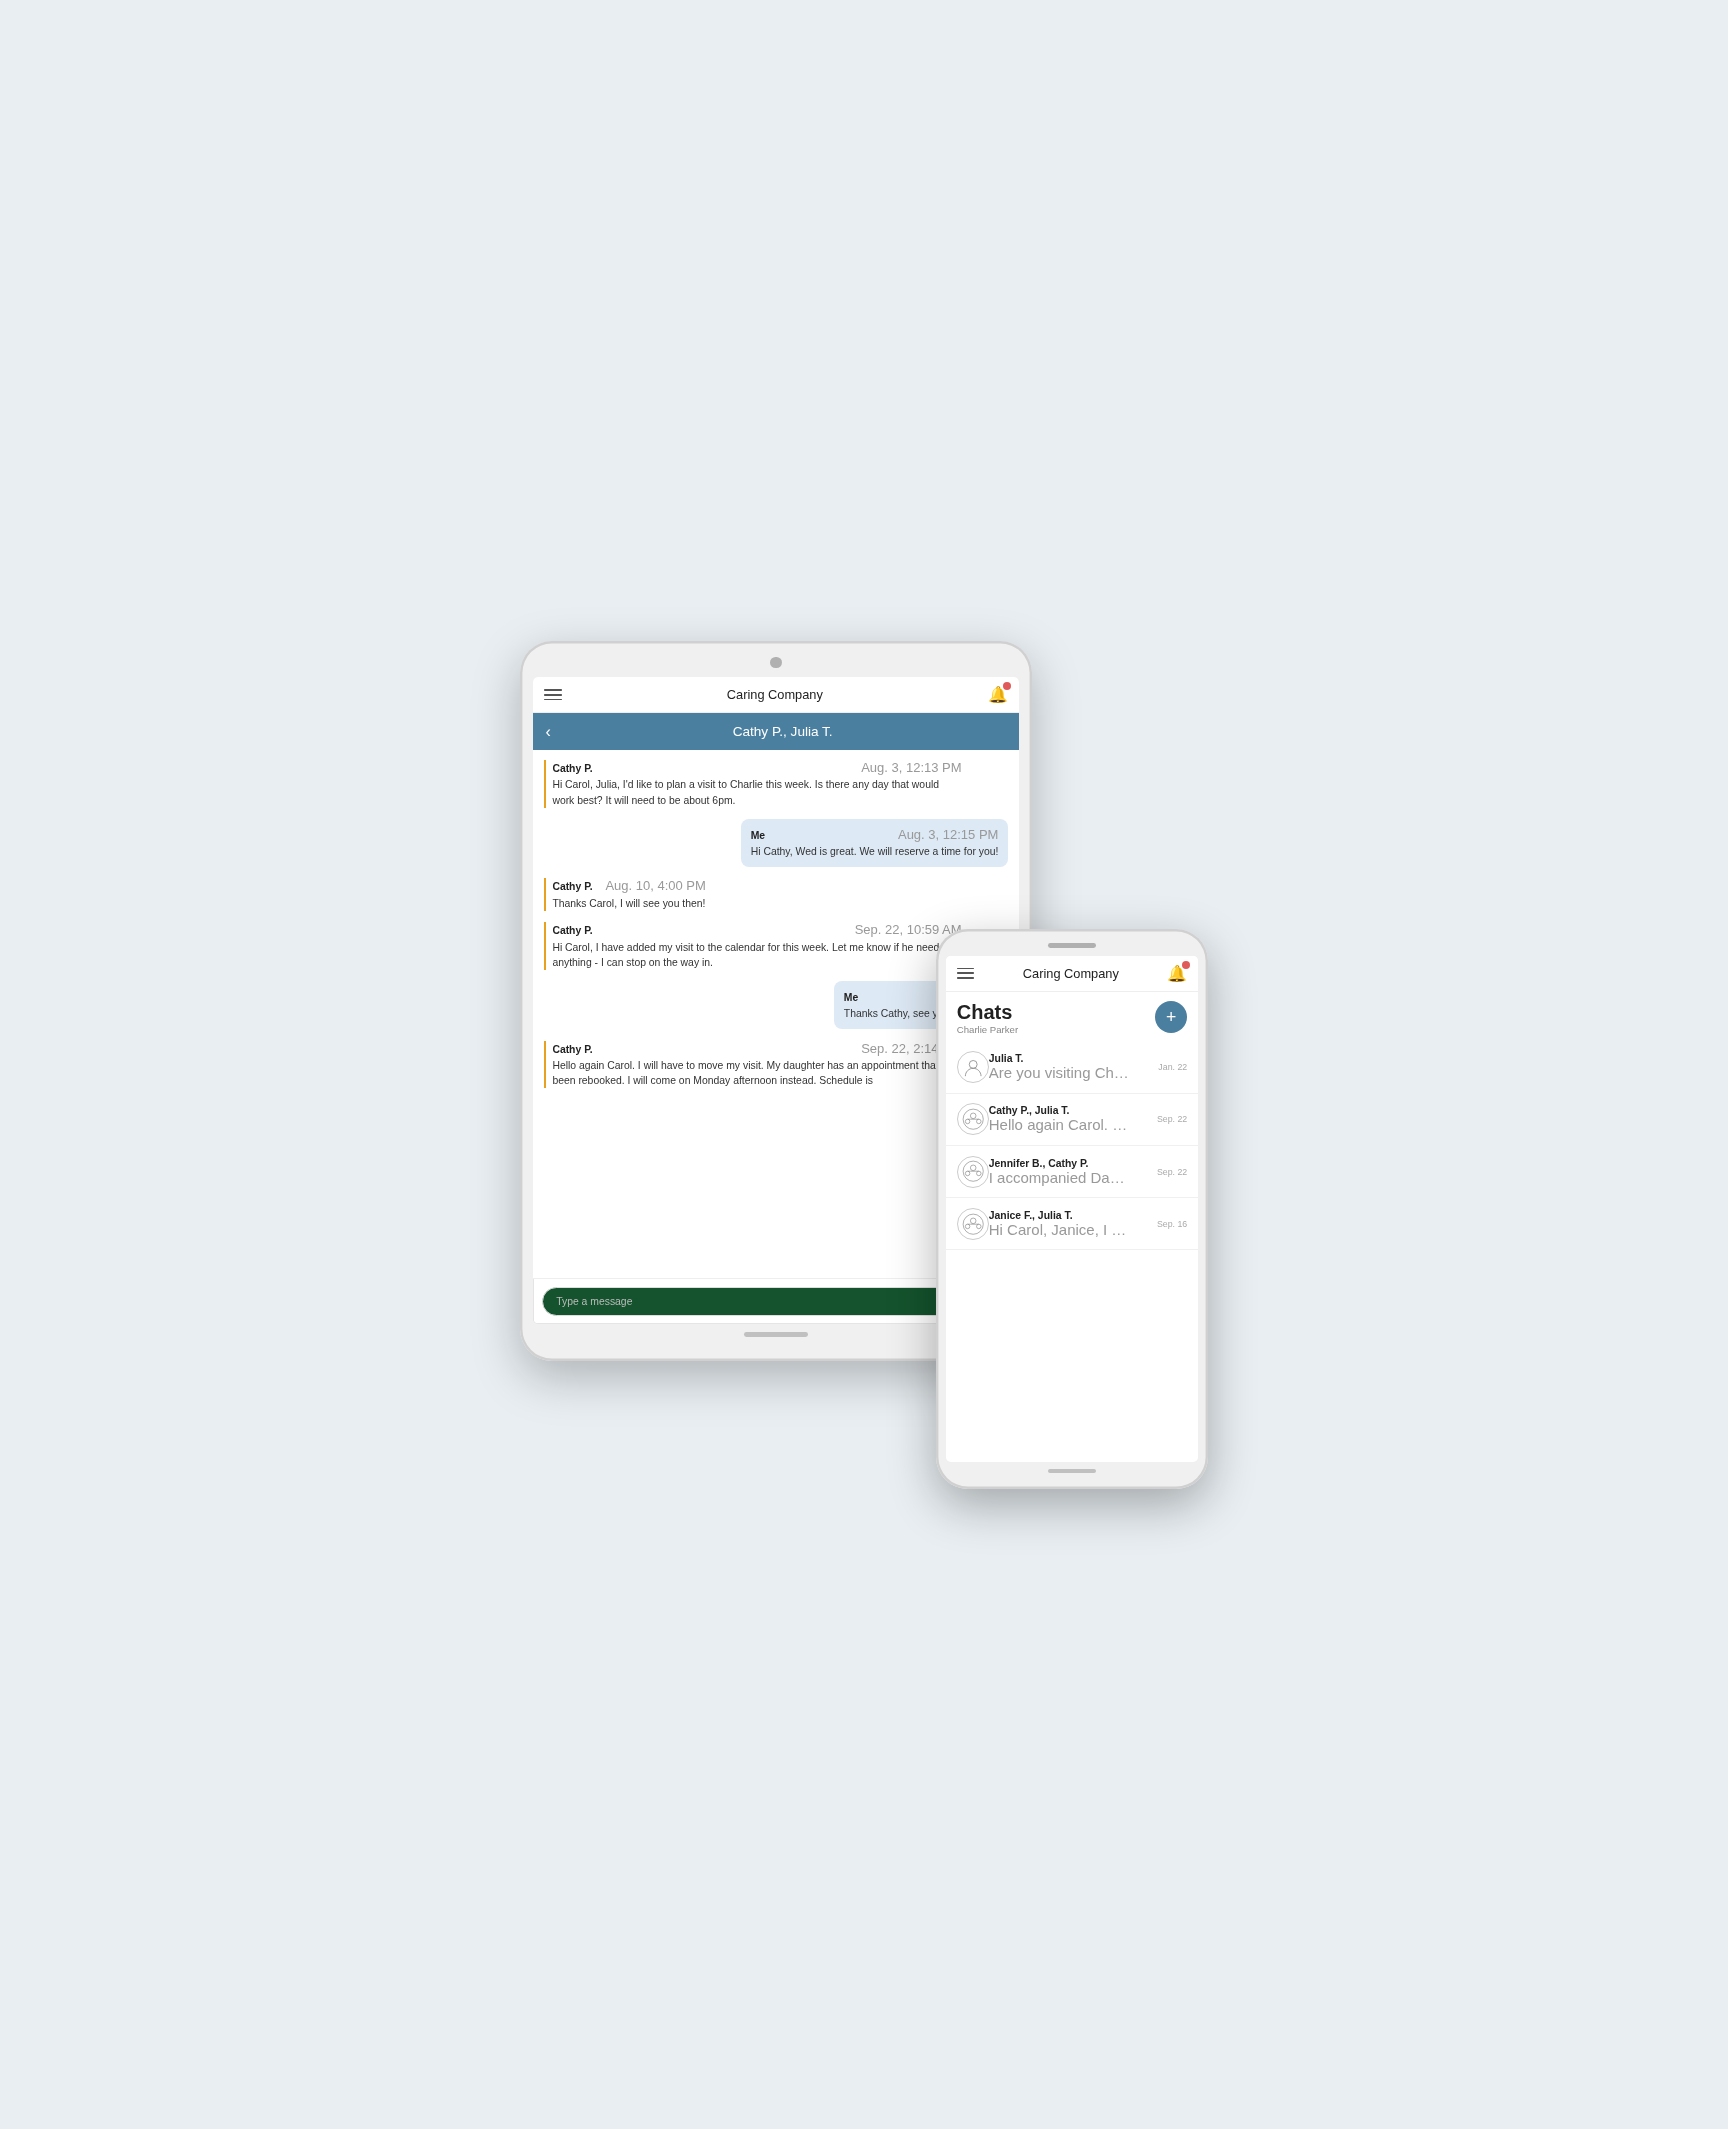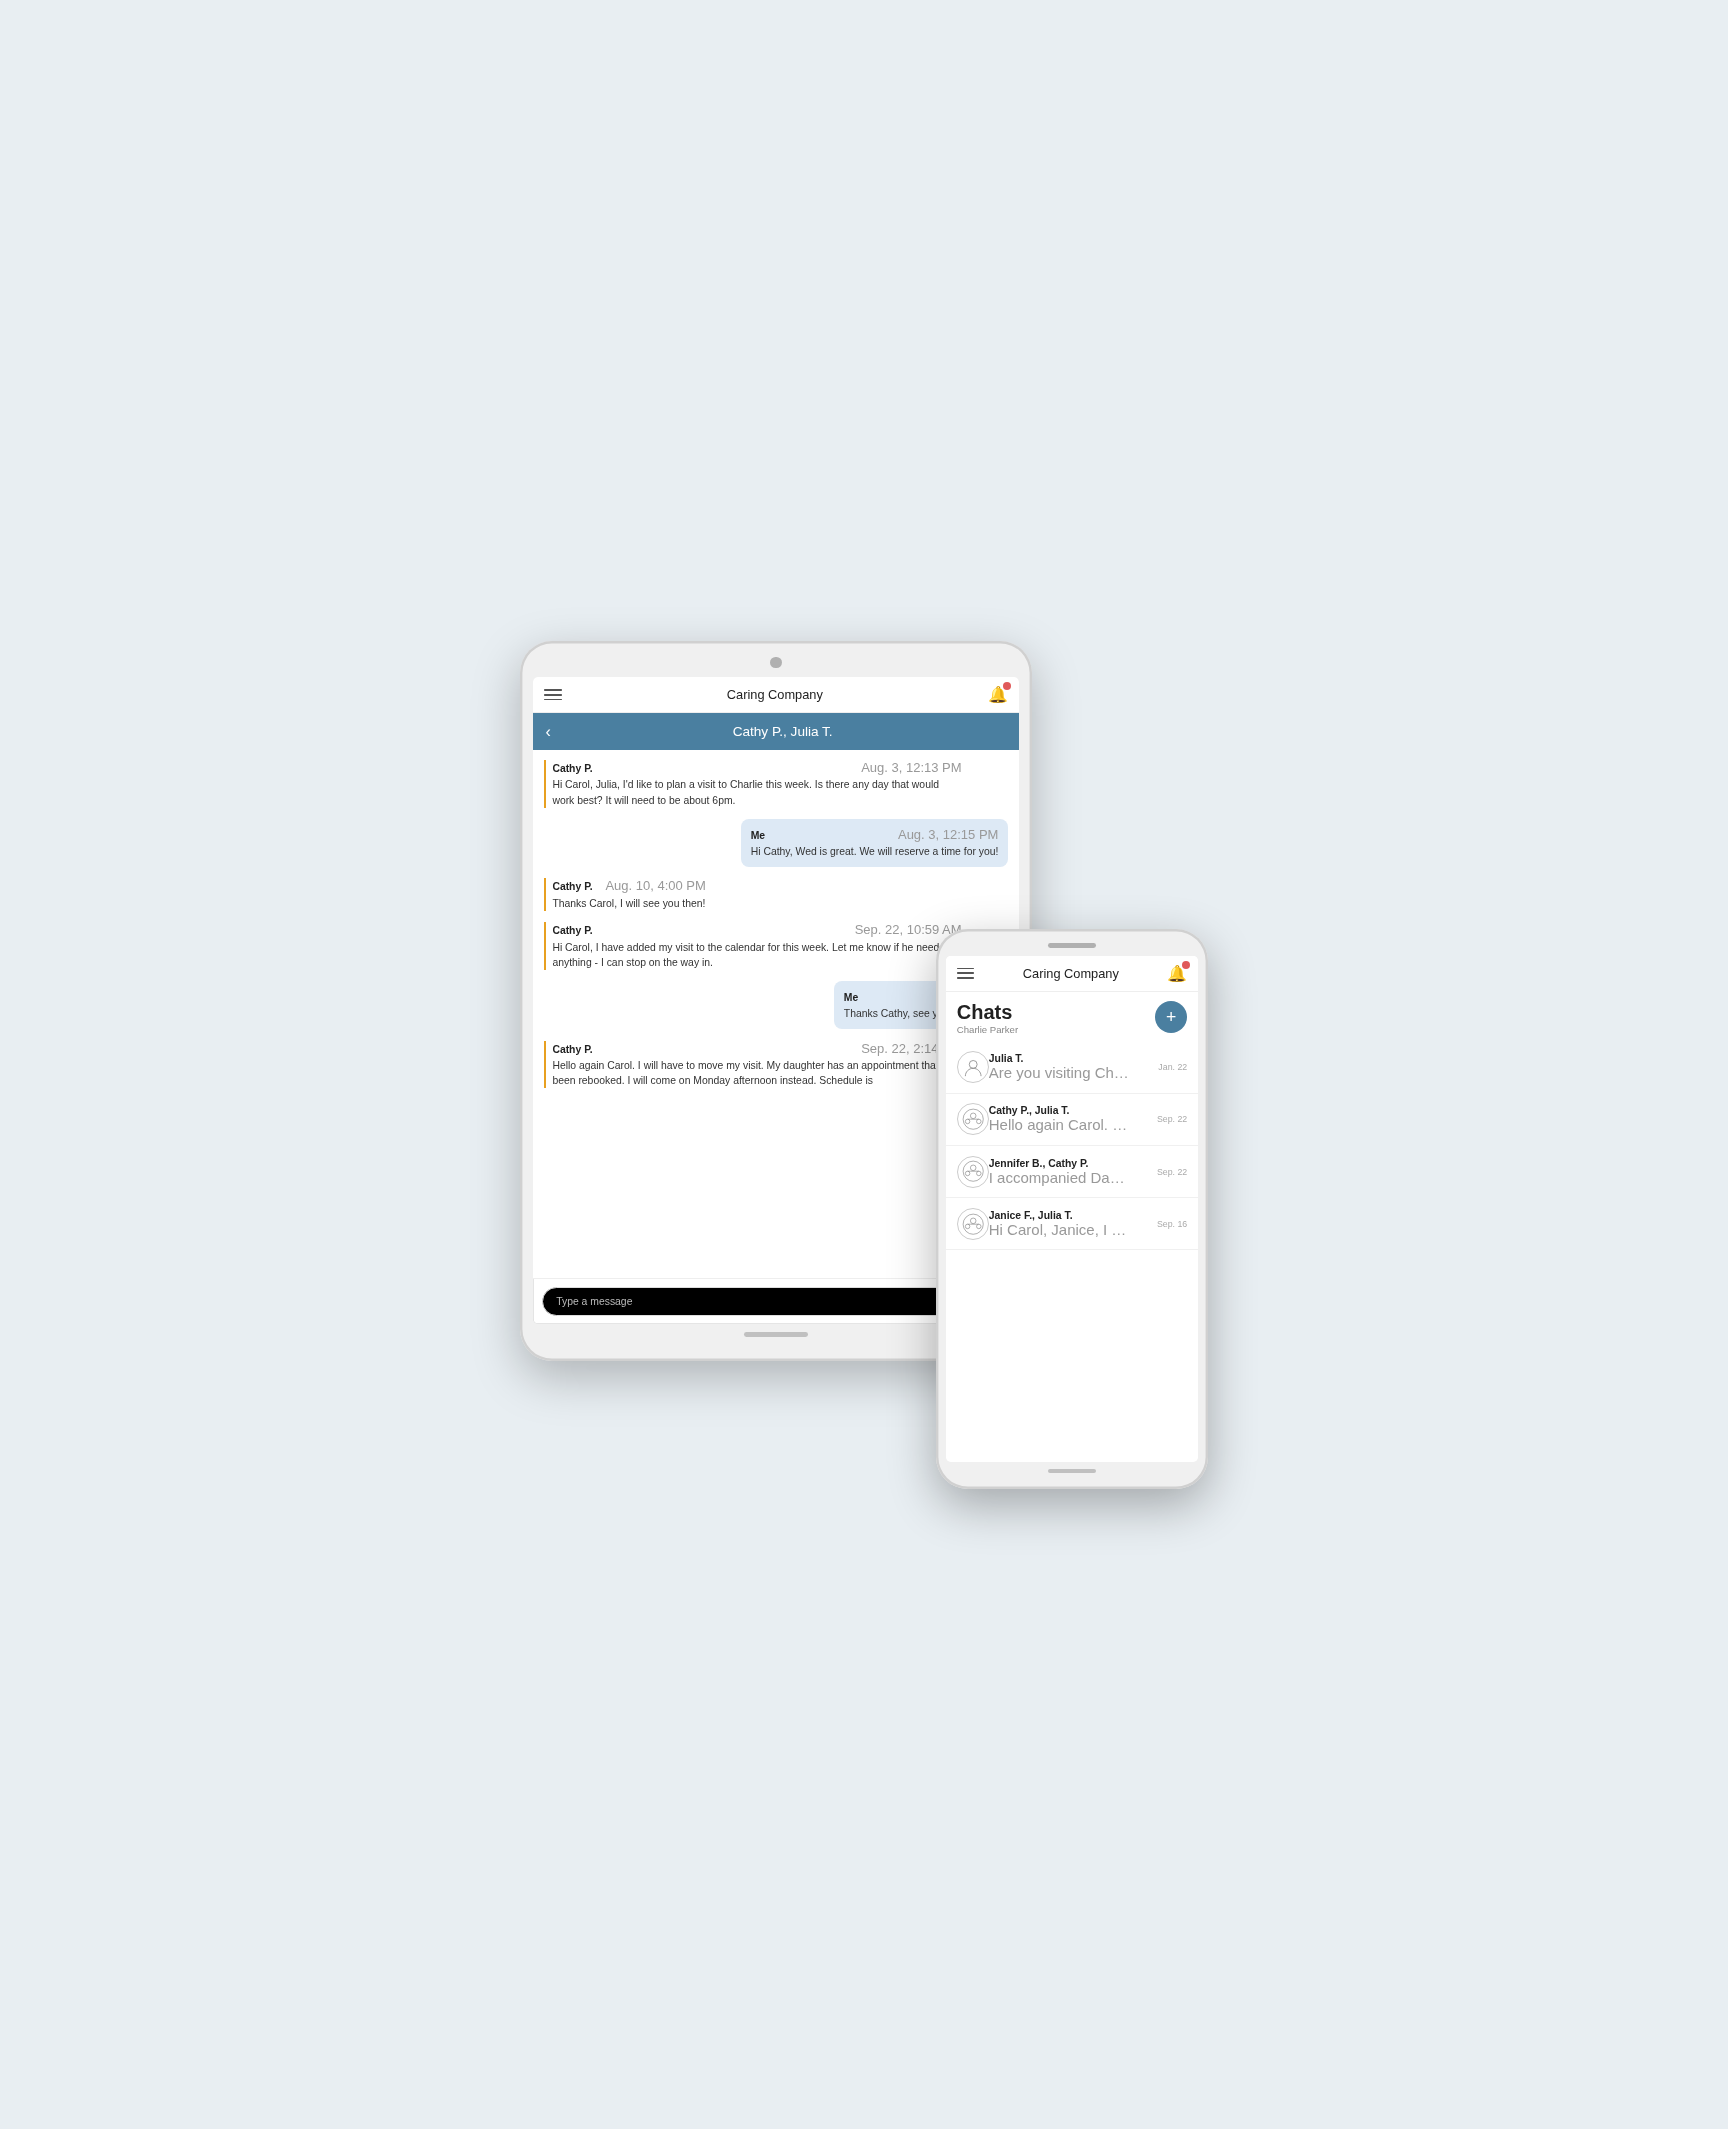--- a/index.html
+++ b/index.html
@@ -220,21 +220,21 @@
       flex-shrink: 0;
     }
     .message-input-area input {
       width: 100%;
       border: 0.8px solid #ddd;
       border-radius: 16px;
       padding: 8px 12.8px;
       font-size: 10.4px;
       color: #aaa;
       outline: none;
-      background: #000000;
+      background: #14532d;
     }
     .message-input-area input::placeholder {
       color: #bbb;
     }
 
     
     .chats-section {
       flex: 1;
       overflow-y: auto;
       padding: 0;

